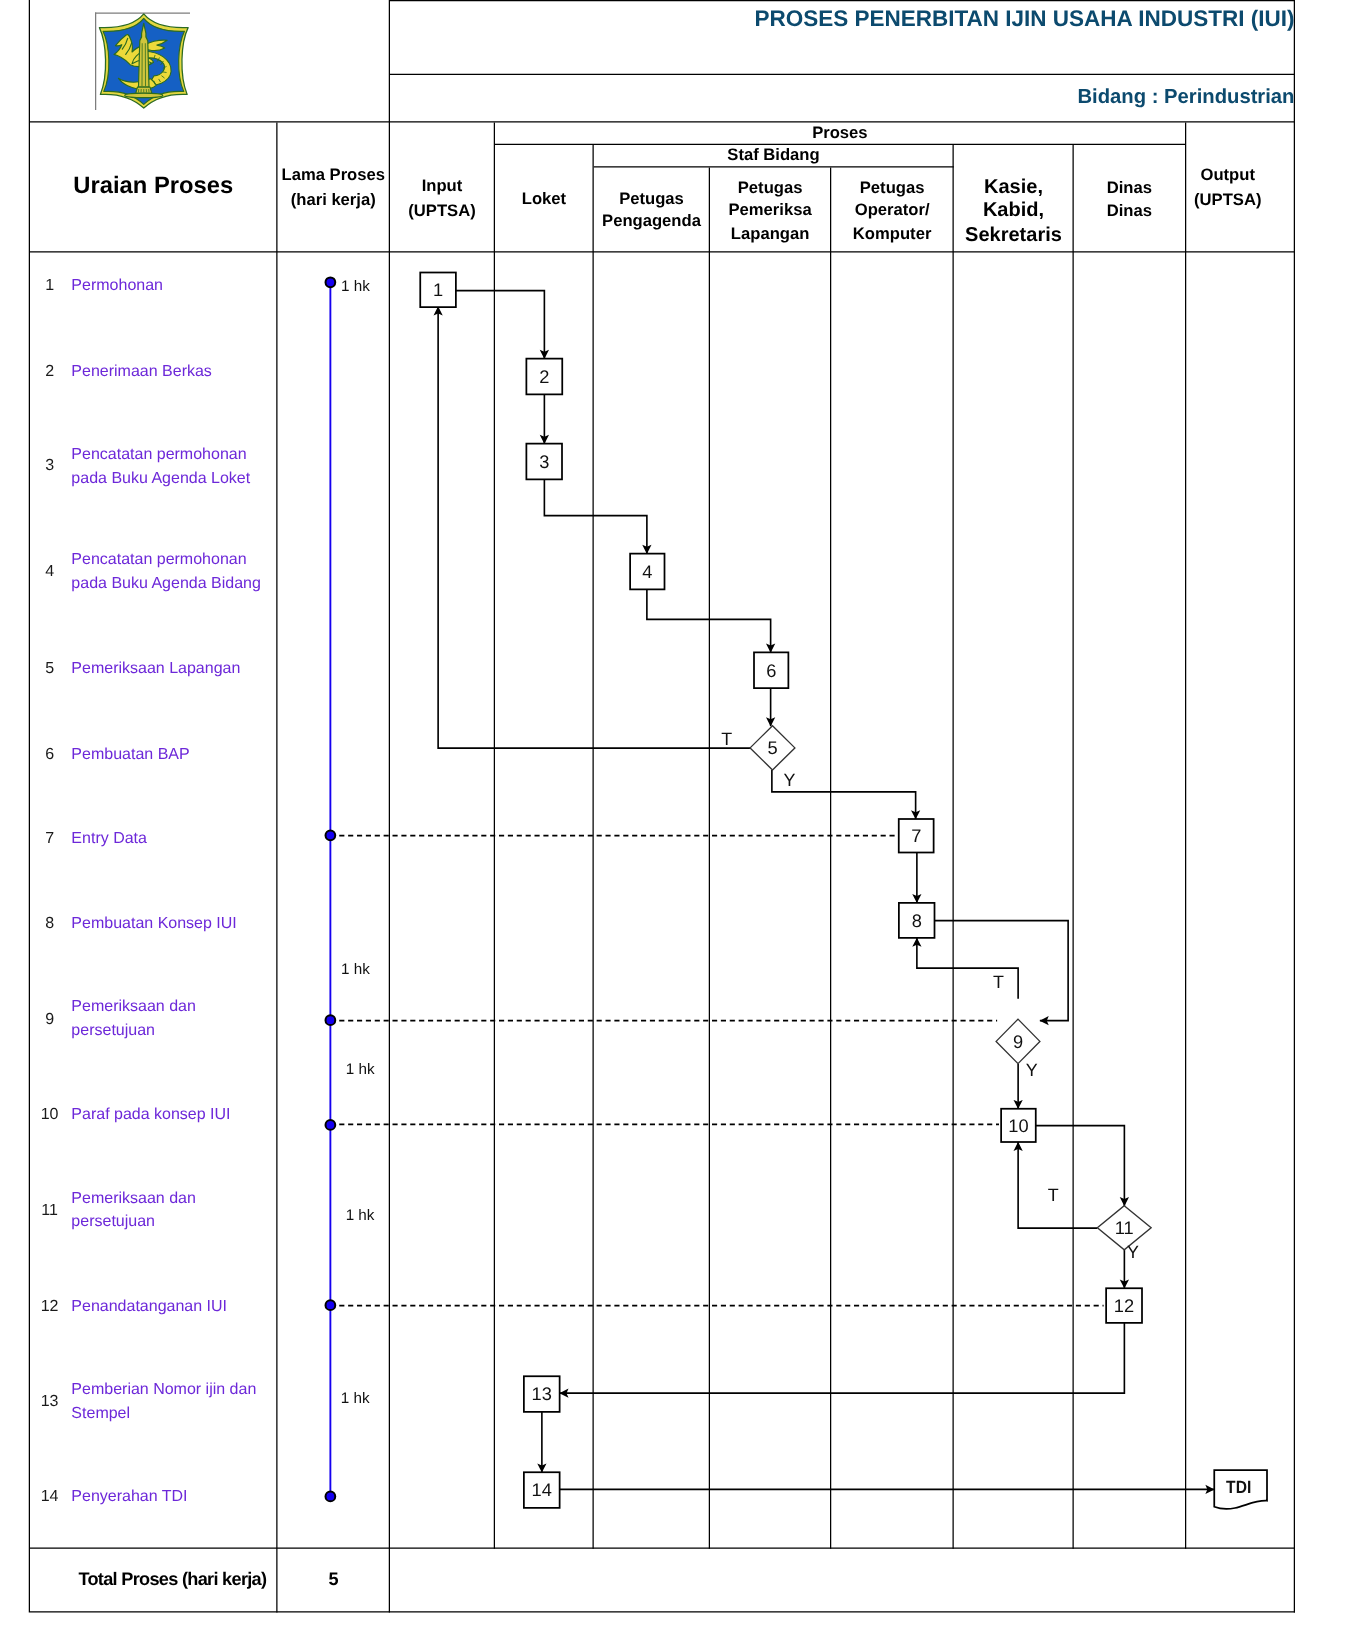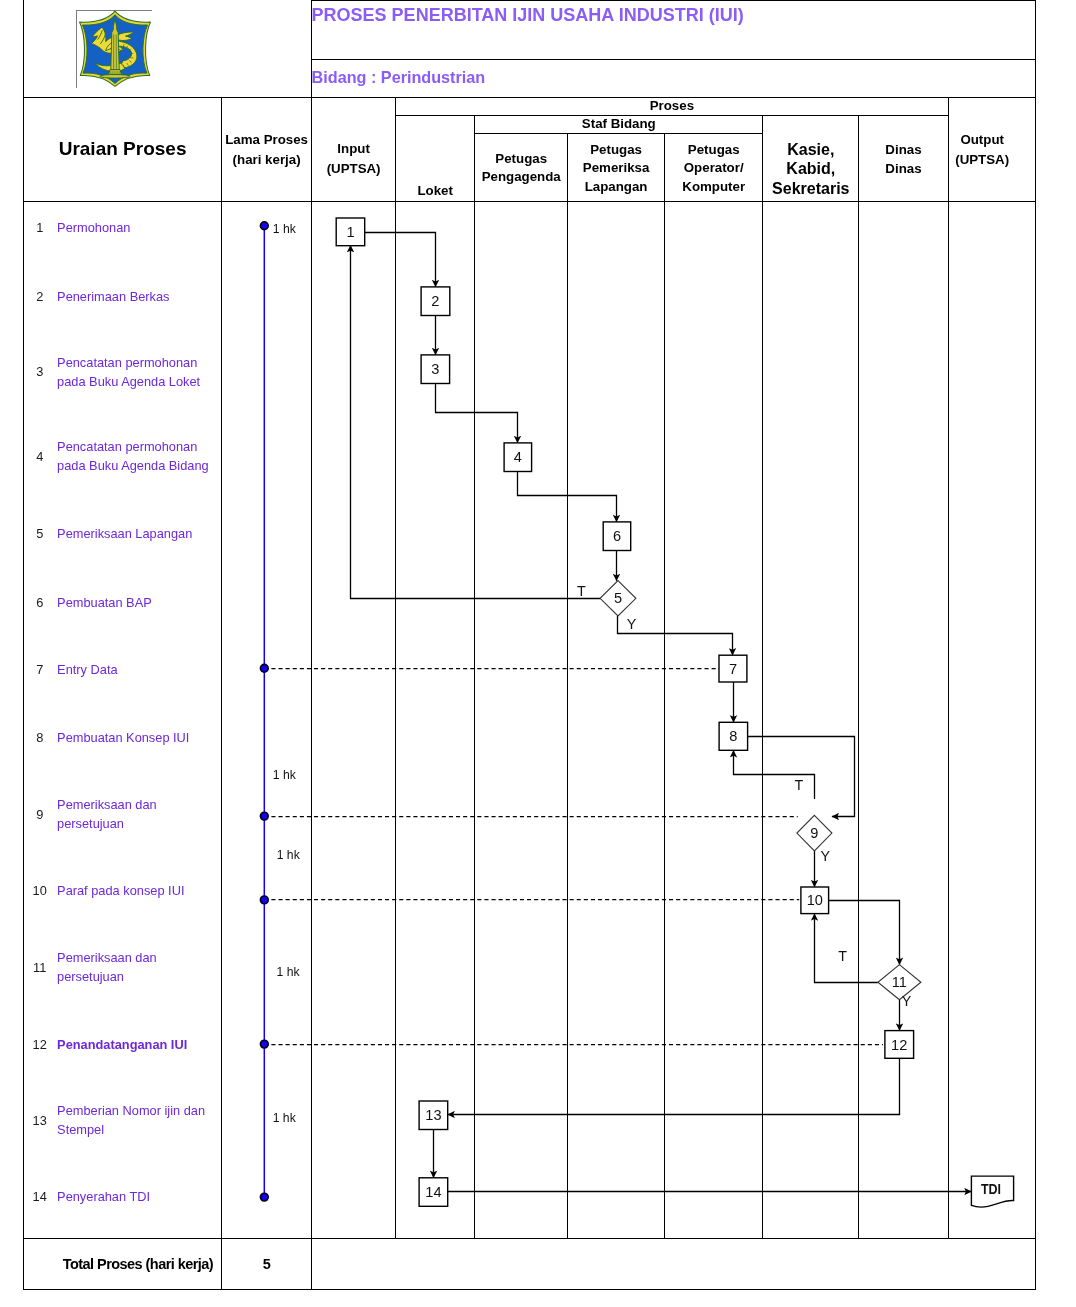--- a/index.html
+++ b/index.html
@@ -1,20 +1,20 @@
 <!DOCTYPE html>
 <html><head>
 <meta charset="utf-8">
 <title>Proses Penerbitan Ijin Usaha Industri</title>
 <style>
   html,body{margin:0;padding:0;background:#ffffff;}
   body{width:1076px;height:1307px;position:relative;overflow:hidden;
        font-family:"Liberation Sans",sans-serif;color:#000;}
   .ln{position:absolute;background:#000;}
-  .ttl{position:absolute;text-align:left;font-weight:bold;color:#8b5cf6;}
+  .ttl{position:absolute;text-align:right;font-weight:bold;color:#0c4a6e;}
   .cellc{position:absolute;display:flex;flex-direction:column;align-items:center;
          justify-content:center;text-align:center;font-weight:bold;color:#000;}
   .rowlbl{position:absolute;font-size:12.8px;line-height:19.4px;color:#6d28d9;}
   .rownum{position:absolute;font-size:12.8px;line-height:19.4px;text-align:center;color:#1a1a1a;}
   .hk{position:absolute;font-size:12.2px;line-height:13px;color:#111;}
 </style>
 </head>
 <body>
 
 <div>
@@ -131,21 +131,21 @@
 <div class="cellc" style="left:311.6px;top:139px;width:84.0px;font-size:13.3px;line-height:20.1px;">
     <div>Input</div>
     <div>(UPTSA)</div>
   </div>
 <div class="cellc" style="left:395.6px;top:96.22px;width:552.6px;font-size:13.3px;line-height:19.4px;">
     <div>Proses</div>
   </div>
 <div class="cellc" style="left:474.7px;top:114.42px;width:288.2px;font-size:13.3px;line-height:19.4px;">
     <div>Staf Bidang</div>
   </div>
-<div class="cellc" style="left:395.6px;top:148.52px;width:79.1px;font-size:13.3px;line-height:19.4px;margin-top:32px;">
+<div class="cellc" style="left:395.6px;top:148.52px;width:79.1px;font-size:13.3px;line-height:19.4px;">
     <div>Loket</div>
   </div>
 <div class="cellc" style="left:474.7px;top:149.62px;width:93.0px;font-size:13.3px;line-height:18.8px;">
     <div>Petugas</div>
     <div>Pengagenda</div>
   </div>
 <div class="cellc" style="left:567.7px;top:140.65px;width:96.8px;font-size:13.3px;line-height:18.75px;">
     <div>Petugas</div>
     <div>Pemeriksa</div>
     <div>Lapangan</div>
@@ -183,21 +183,21 @@
 <div class="rowlbl" style="left:57.1px;top:660.40px;width:170px;">Entry Data</div>
 <div class="rownum" style="left:25px;top:728.40px;width:29.4px;">8</div>
 <div class="rowlbl" style="left:57.1px;top:728.40px;width:170px;">Pembuatan Konsep IUI</div>
 <div class="rownum" style="left:25px;top:804.50px;width:29.4px;">9</div>
 <div class="rowlbl" style="left:57.1px;top:794.80px;width:170px;">Pemeriksaan dan<br>persetujuan</div>
 <div class="rownum" style="left:25px;top:880.50px;width:29.4px;">10</div>
 <div class="rowlbl" style="left:57.1px;top:880.50px;width:170px;">Paraf pada konsep IUI</div>
 <div class="rownum" style="left:25px;top:957.50px;width:29.4px;">11</div>
 <div class="rowlbl" style="left:57.1px;top:947.80px;width:170px;">Pemeriksaan dan<br>persetujuan</div>
 <div class="rownum" style="left:25px;top:1034.50px;width:29.4px;">12</div>
-<div class="rowlbl" style="left:57.1px;top:1034.50px;width:170px;font-weight:bold;">Penandatanganan IUI</div>
+<div class="rowlbl" style="left:57.1px;top:1034.50px;width:170px;">Penandatanganan IUI</div>
 <div class="rownum" style="left:25px;top:1110.50px;width:29.4px;">13</div>
 <div class="rowlbl" style="left:57.1px;top:1100.80px;width:170px;">Pemberian Nomor ijin dan<br>Stempel</div>
 <div class="rownum" style="left:25px;top:1187.30px;width:29.4px;">14</div>
 <div class="rowlbl" style="left:57.1px;top:1187.30px;width:170px;">Penyerahan TDI</div>
 <div class="hk" style="left:272.8px;top:222.70px;">1 hk</div>
 <div class="hk" style="left:272.8px;top:768.80px;">1 hk</div>
 <div class="hk" style="left:276.7px;top:848.70px;">1 hk</div>
 <div class="hk" style="left:276.5px;top:965.90px;">1 hk</div>
 <div class="hk" style="left:272.7px;top:1111.80px;">1 hk</div>
 <div class="cellc" style="left:23.6px;top:1238.6px;width:189.5px;height:51.5px;font-size:14.5px;letter-spacing:-0.55px;align-items:flex-end;">

